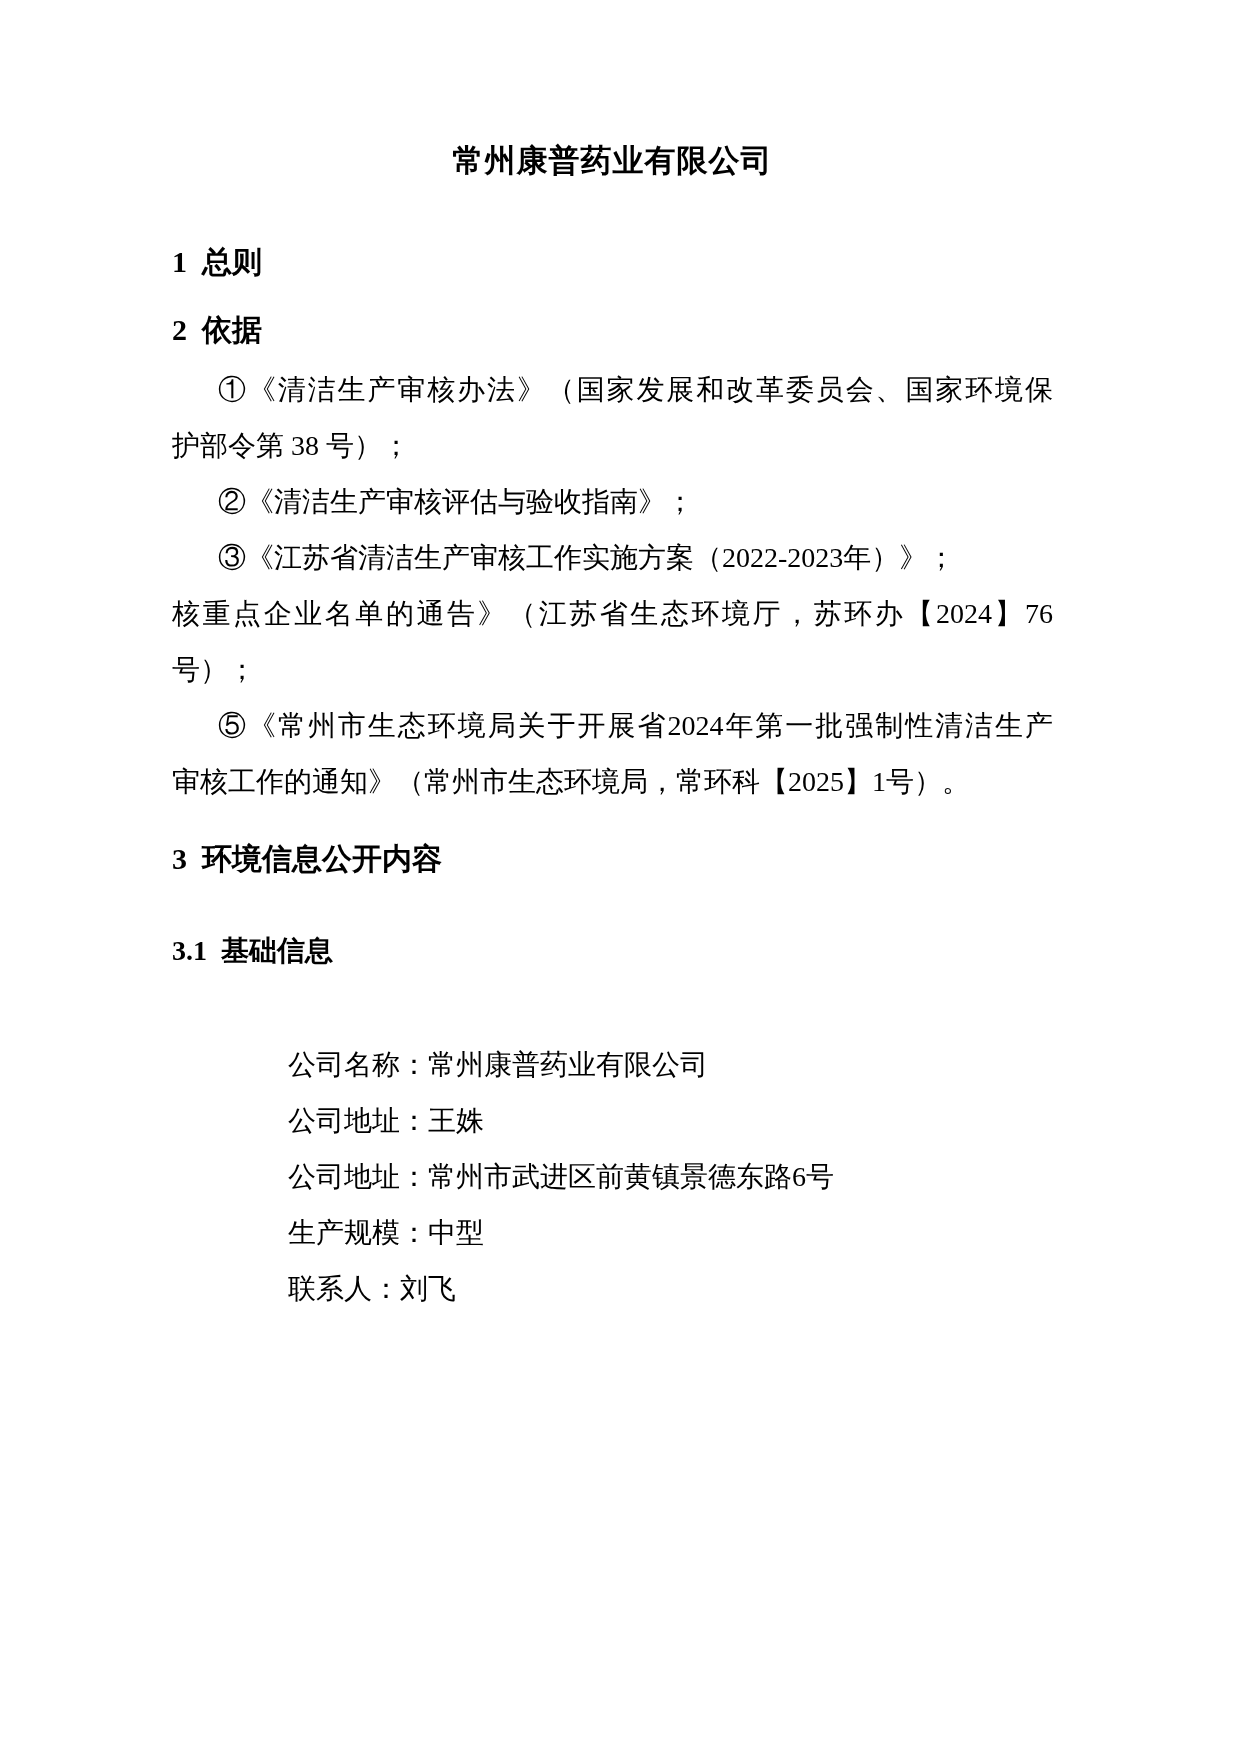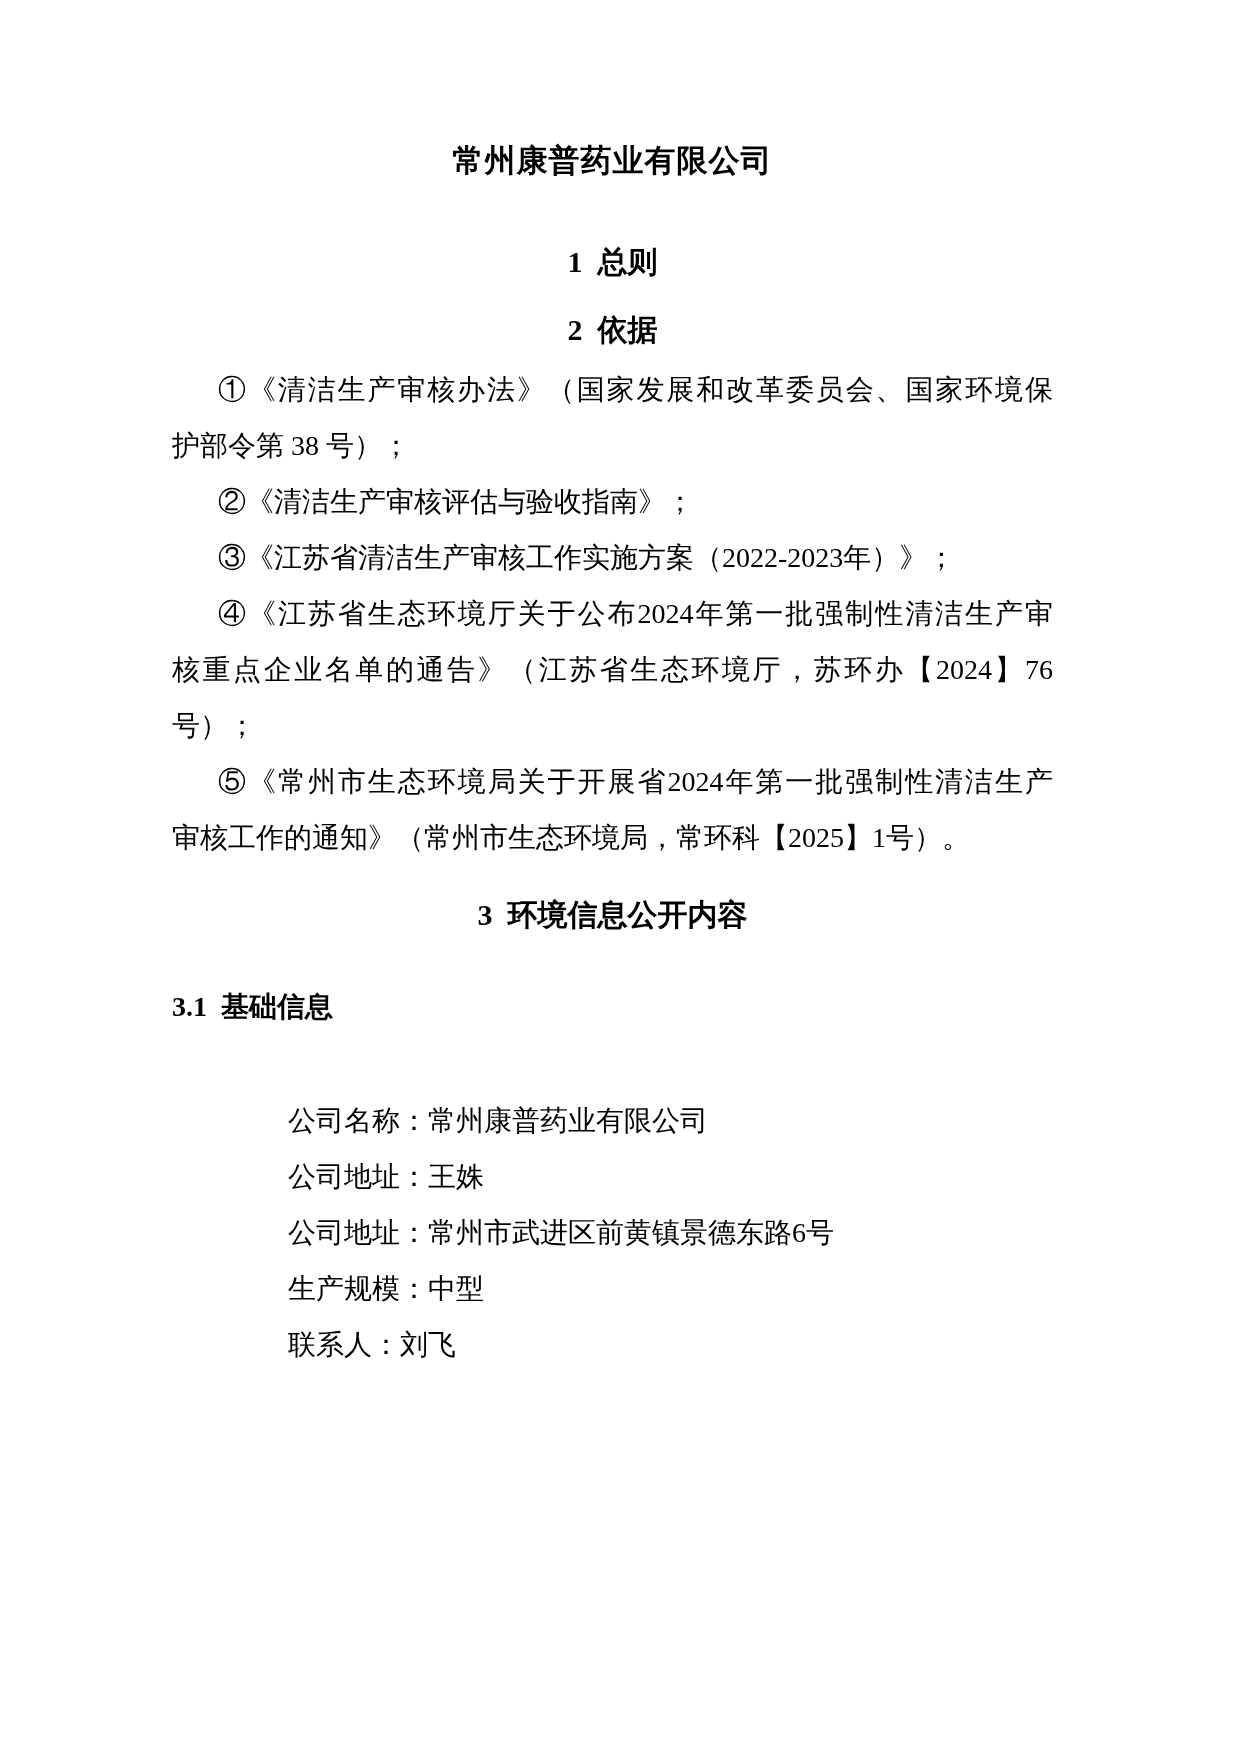--- a/index.html
+++ b/index.html
@@ -20,21 +20,20 @@
     text-align: center;
     line-height: 41px;
     white-space: pre;
     letter-spacing: 1px;
   }
   .h-sec {
     font-size: 30px;
     font-weight: 700;
     line-height: 36px;
     white-space: pre;
-    text-align: center;
   }
   .h-sub {
     font-size: 28px;
     font-weight: 700;
     line-height: 34px;
     white-space: pre;
   }
   .line {
     font-size: 28px;
     height: 56px;
@@ -67,21 +66,20 @@
   <div class="h-sec mt-h1">1  总则</div>
 
 
   <div class="h-sec mt-h2">2  依据</div>
 
   <div class="mt-list">
     <div class="line stretch indent-item">①《清洁生产审核办法》（国家发展和改革委员会、国家环境保</div>
     <div class="line">护部令第 38 号）；</div>
     <div class="line indent-item">②《清洁生产审核评估与验收指南》；</div>
     <div class="line indent-item">③《江苏省清洁生产审核工作实施方案（2022-2023年）》；</div>
-    <div class="line stretch indent-item">④《江苏省生态环境厅关于公布2024年第一批强制性清洁生产审</div>
     <div class="line stretch">核重点企业名单的通告》（江苏省生态环境厅，苏环办【2024】76</div>
     <div class="line">号）；</div>
     <div class="line stretch indent-item">⑤《常州市生态环境局关于开展省2024年第一批强制性清洁生产</div>
     <div class="line">审核工作的通知》（常州市生态环境局，常环科【2025】1号）。</div>
   </div>
 
   <div class="h-sec mt-h3">3  环境信息公开内容</div>
 
   <div class="h-sub mt-h31">3.1  基础信息</div>
 

